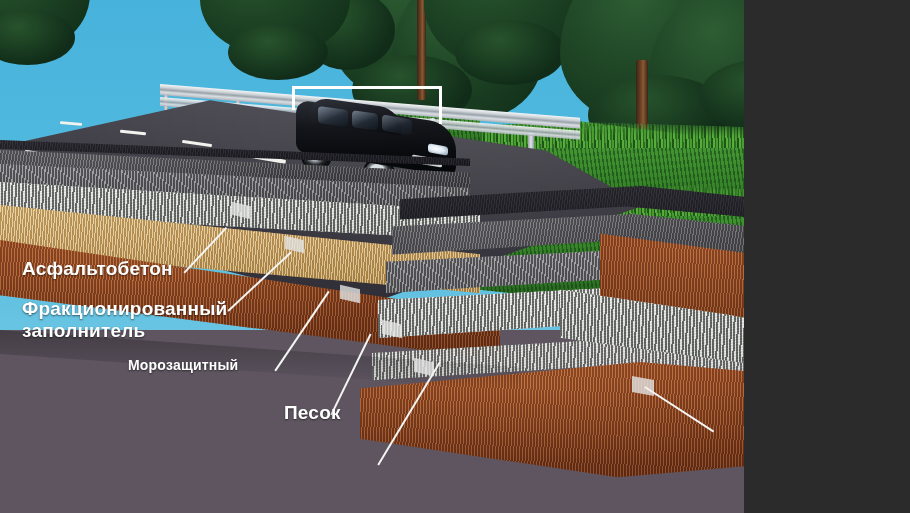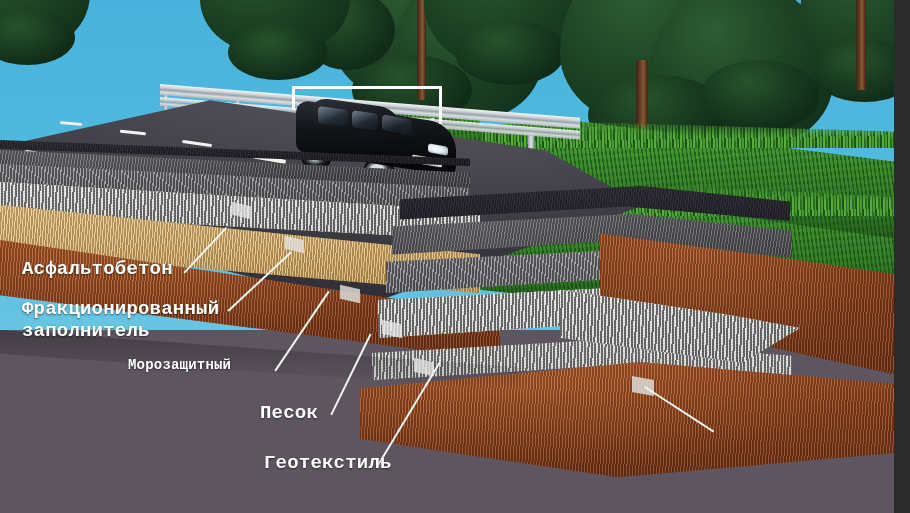--- a/index.html
+++ b/index.html
@@ -1,20 +1,20 @@
 <!DOCTYPE html>
 <html><head>
 <meta charset="utf-8">
 <style>
   * { margin:0; padding:0; box-sizing:border-box; }
   html,body { background:#2b2b2b; }
   .stage {
-    position:relative; width:894px; height:513px; overflow:hidden;
+    position:relative; width:744px; height:513px; overflow:hidden;
     background:#5e5560;
-    font-family:Liberation Mono, monospace;
+    font-family:Liberation Sans, sans-serif;
     user-select:none;
   }
 
   
   .sky{
     position:absolute; left:0; top:0; width:910px; height:330px;
     background:linear-gradient(180deg,#47b2dc 0%,#52bade 55%,#68c4e2 100%);
   }
 
   
@@ -307,19 +307,18 @@
 
   <div class="label" style="left:22px;top:298px;font-size:19px;">
     <div>Фракционированный</div>
     <div>заполнитель</div>
   </div>
 
   <div class="label" style="left:128px;top:357px;font-size:14px;">
     <div>Морозащитный</div>
   </div>
 
-  <div class="label" style="left:260px;top:402px;font-size:19px;">Песок</div>
-
-  <div class="label" style="left:264px;top:452px;font-size:19px;">Геотекстиль</div>
+  <div class="label" style="left:284px;top:402px;font-size:19px;">Песок</div>
+
 
 
 
 </div>
 
 </body></html>

